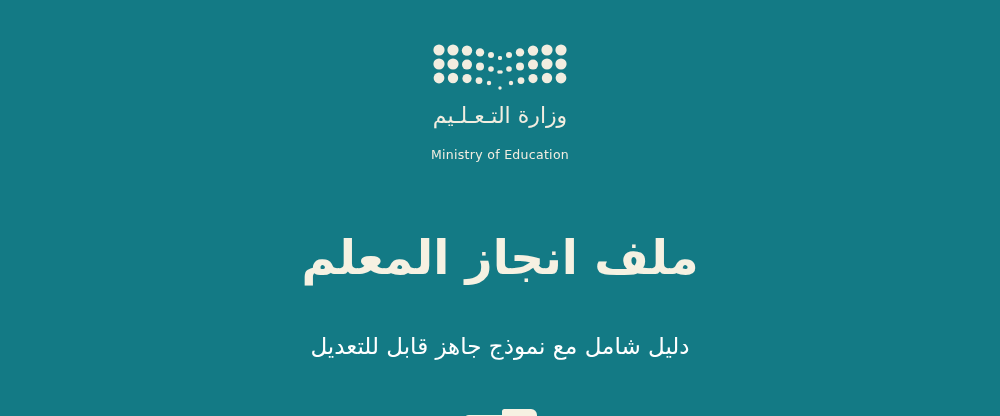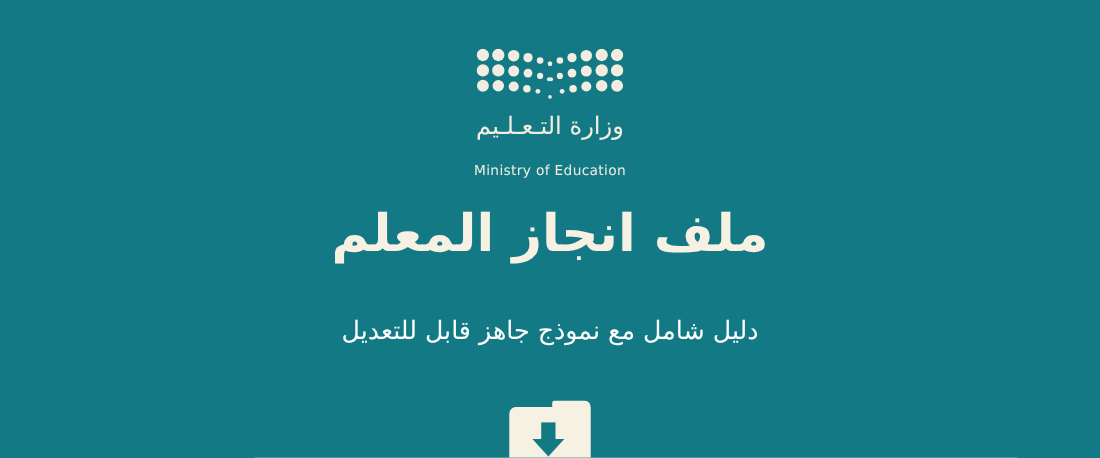--- a/index.html
+++ b/index.html
@@ -57,21 +57,21 @@
     line-height: 1.1;
     letter-spacing: 0.3px;
     color: #f2ede0;
     font-weight: 400;
     direction: ltr;
     white-space: nowrap;
   }
 
   
   .headline {
-    margin-top: 23px;
+    margin-top: 68px;
     font-size: 47px;
     font-weight: 700;
     color: #f6f1e2;
     letter-spacing: 1px;
     direction: rtl;
     white-space: nowrap;
     line-height: 1.18;
     text-align: center;
   }
 

